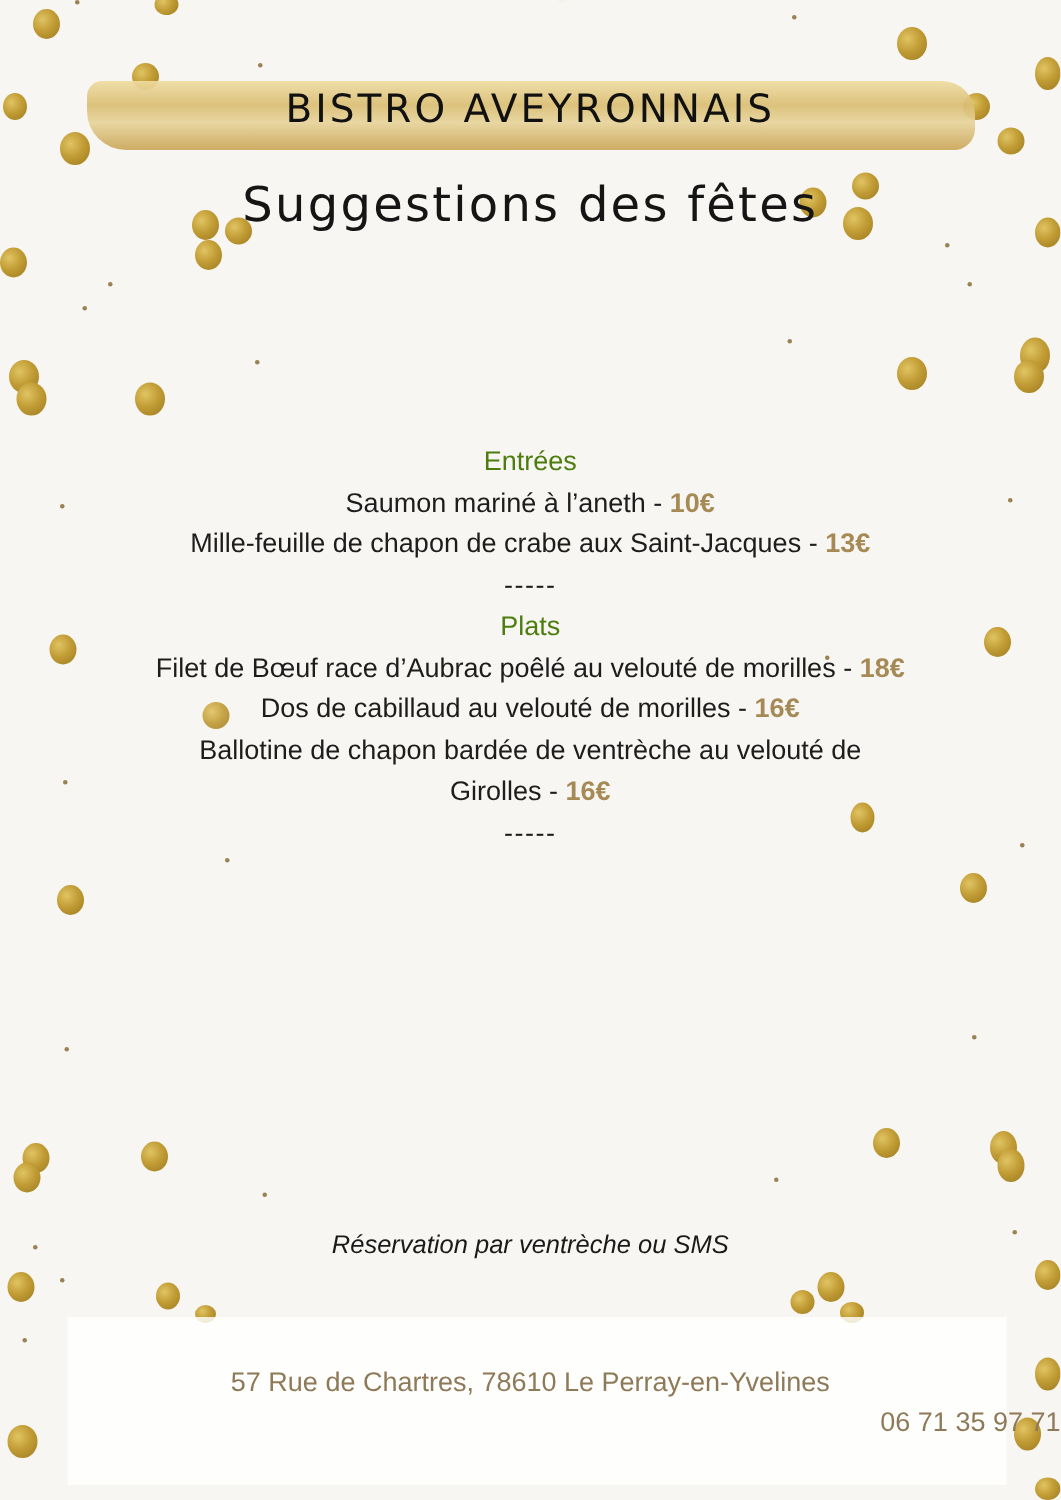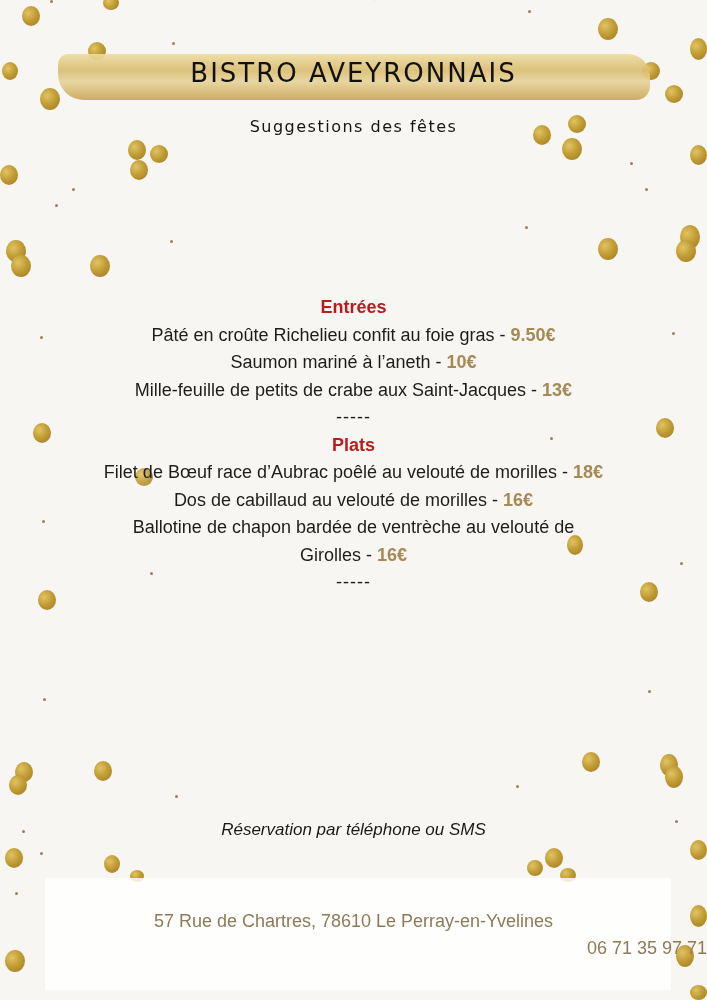--- a/index.html
+++ b/index.html
@@ -27,28 +27,28 @@
     opacity: 0.92;
   }
   .title {
     position: absolute; left: 0; right: 0; top: 58px;
     text-align: center; font-size: 26px; letter-spacing: 2px;
     color: #111; font-weight: normal;
     font-family: "DejaVu Sans", sans-serif;
   }
   .subtitle {
     position: absolute; left: 0; right: 0; top: 117px;
-    text-align: center; font-size: 16px; letter-spacing: 1.5px; color: #151515;
+    text-align: center; font-size: 32px; letter-spacing: 1.5px; color: #151515;
     font-family: "DejaVu Sans", sans-serif;
   }
   .menu {
     position: absolute; left: 0; right: 0; top: 294px;
     text-align: center; color: #1d1d1d; font-size: 18px; line-height: 27.5px;
   }
-  .section-title { color: #b91c1c; font-weight: bold; }
+  .section-title { color: #4d7c0f; font-weight: normal; }
   .price { color: #a58a55; font-weight: bold; }
   .sep { color: #1d1d1d; letter-spacing: 1px; }
   .reservation {
     position: absolute; left: 0; right: 0; top: 820px;
     text-align: center; font-style: italic; font-size: 17px; color: #1a1a1a;
   }
   .contact-box {
     position: absolute; left: 45px; top: 878px; width: 626px; height: 112px;
     background: rgba(255,255,255,0.82);
   }
@@ -136,36 +136,35 @@
   <div class="speck" style="left:15px;top:892px;"></div>
 </div>
 
 <div class="brush"></div>
 <h1 class="title" style="margin:0;">BISTRO AVEYRONNAIS</h1>
 <div class="subtitle">Suggestions des fêtes</div>
 
 <div class="menu">
   <div>
     <div class="section-title">Entrées</div>
-    <div><span>Pâté en croûte Richelieu confit au foie gras - </span><span class="price">9.50€</span></div>
     <div><span>Saumon mariné à l’aneth - </span><span class="price">10€</span></div>
-    <div><span>Mille-feuille de petits de crabe aux Saint-Jacques - </span><span class="price">13€</span></div>
+    <div><span>Mille-feuille de chapon de crabe aux Saint-Jacques - </span><span class="price">13€</span></div>
   </div>
   <div class="sep">-----</div>
   <div>
     <div class="section-title">Plats</div>
     <div><span>Filet de Bœuf race d’Aubrac poêlé au velouté de morilles - </span><span class="price">18€</span></div>
     <div><span>Dos de cabillaud au velouté de morilles - </span><span class="price">16€</span></div>
     <div>
       <div>Ballotine de chapon bardée de ventrèche au velouté de</div>
       <span>Girolles - </span><span class="price">16€</span>
     </div>
   </div>
   <div class="sep">-----</div>
   <div>
   </div>
 </div>
 
-<div class="reservation">Réservation par téléphone ou SMS</div>
+<div class="reservation">Réservation par ventrèche ou SMS</div>
 
 <div class="contact-box"></div>
 <div class="address">57 Rue de Chartres, 78610 Le Perray-en-Yvelines</div>
 <div class="phone">06 71 35 97 71</div>
 
 </body></html>

